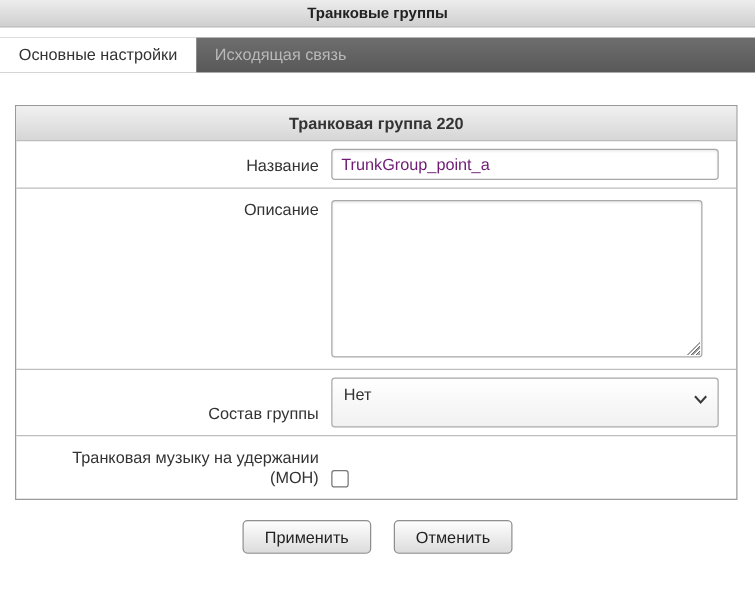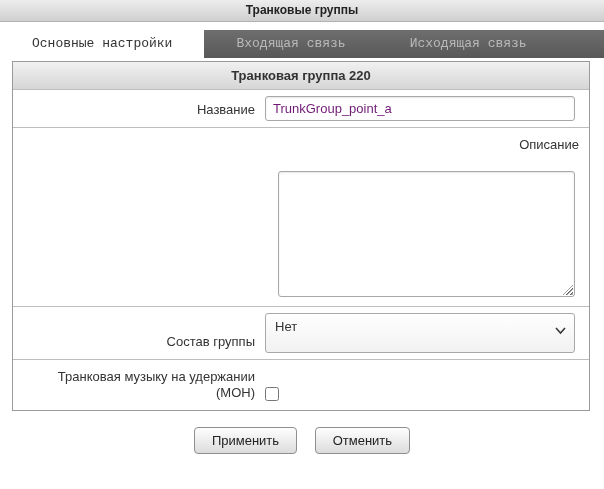--- a/index.html
+++ b/index.html
@@ -23,43 +23,42 @@
 
   
   .tabbar {
     margin-top:8px;
     display:flex;
     height:28px;
     background:linear-gradient(#6e6e6e,#585858);
   }
   .tab {
     line-height:28px;
-    padding:0 32px;
+    padding:0 15px;
     color:#b9b9b9;
     cursor:pointer;
     white-space:nowrap;
-    font-family:Liberation Mono, monospace;
   }
   .tab.active { background:#ffffff; color:#333; }
 
   
   .panel {
     width:578px;
-    margin:3px 12px 0;
+    margin:26px 12px 0;
     border:1px solid #9a9a9a;
     box-sizing:border-box;
   }
   .form-title {
     text-align:center;
     font-weight:bold;
     padding:6px 0;
     background:linear-gradient(#f1f1f1,#d6d6d6);
   }
   .row { display:flex; border-top:1px solid #bdbdbd; align-items:flex-end; }
-  .row.top { align-items:flex-end;flex-direction:column; }
+  .row.top { align-items:flex-start; }
   .label-cell {
     width:252px;
     text-align:right;
     padding:9px 10px 9px 4px;
     box-sizing:border-box;
     line-height:16px;
   }
   .field-cell { flex:1; padding:6px 14px 6px 0; }
 
   input[type=text] {
@@ -118,21 +117,20 @@
     cursor:pointer;
   }
 </style>
 </head>
 <body>
 
 <div class="titlebar">Транковые группы</div>
 
 <div class="tabbar">
   <div class="tab active">Основные настройки</div>
-  <div class="tab">Входящая связь</div>
   <div class="tab">Исходящая связь</div>
 </div>
 
 <div class="panel">
   <div class="form-title">Транковая группа 220</div>
 
   <div class="row">
     <div class="label-cell">Название</div>
     <div class="field-cell">
       <input type="text" value="TrunkGroup_point_a" style="">

